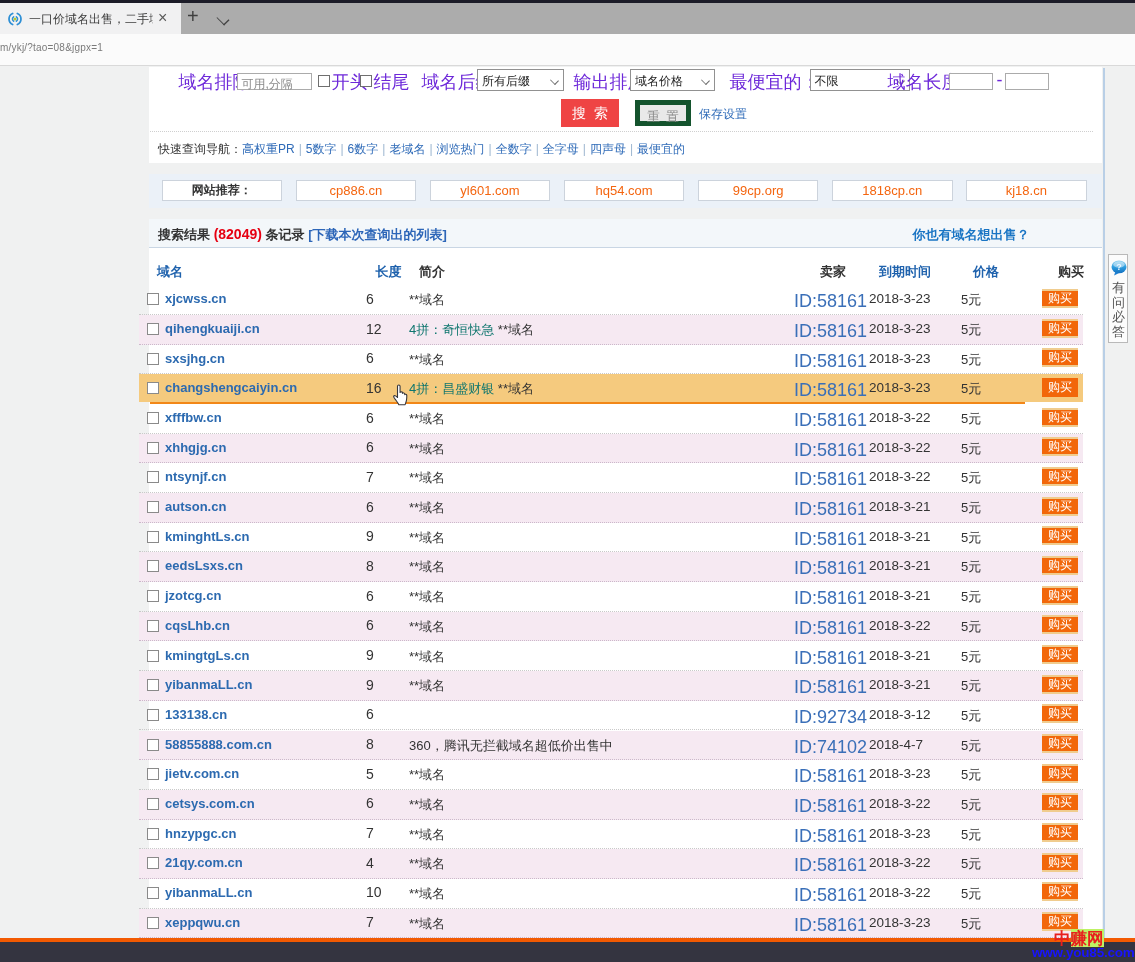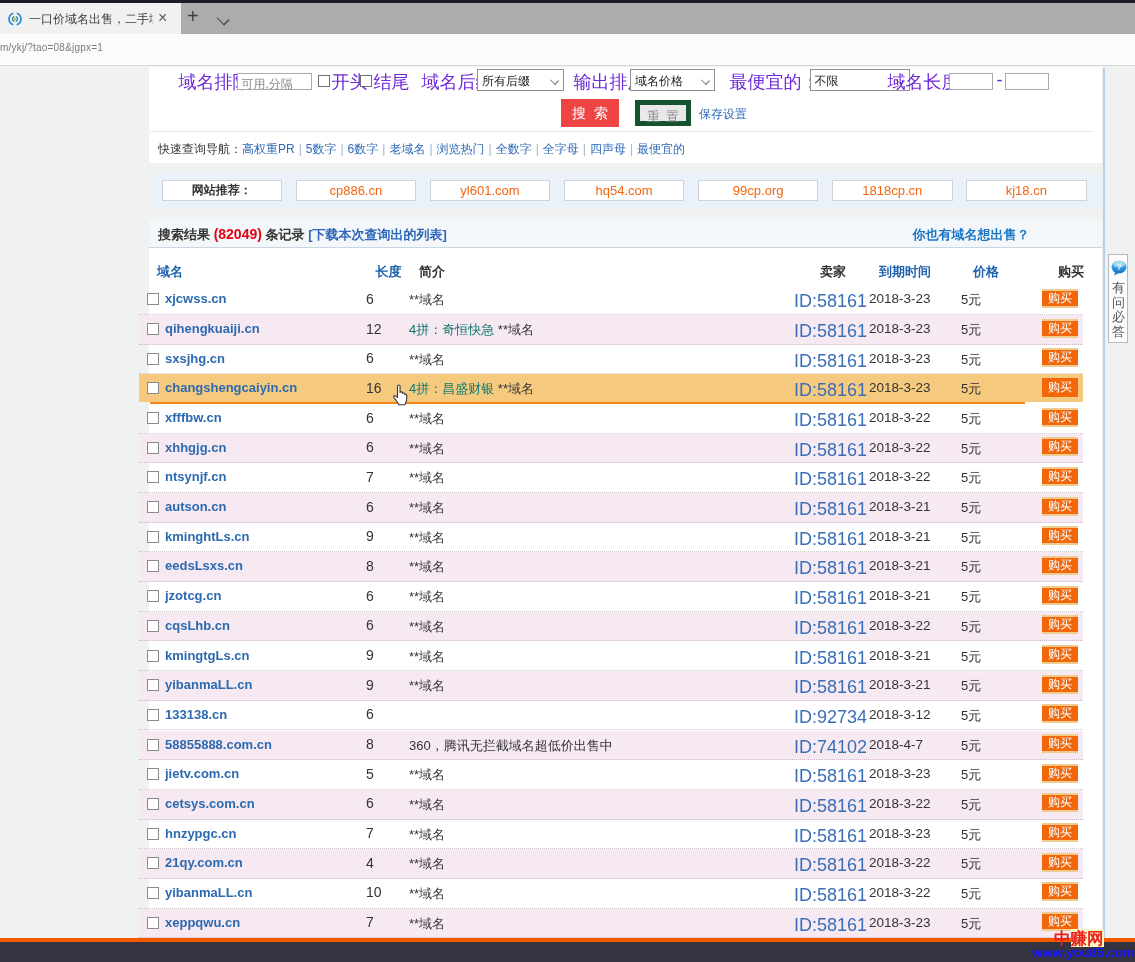--- a/index.html
+++ b/index.html
@@ -70,21 +70,21 @@
 
 .row.hl .buy { border-top-color:#f2670a; border-bottom-color:#f2670a; }
 
 #widget { left:1107.5px; top:254px; width:20px; height:89px; background:#fcfcfc; border:1px solid #b9b9b9; }
 #wtext { position:absolute; left:3px; top:26px; font-size:13px; color:#555; line-height:14.5px; text-align:center; width:14px; }
 
 
 #fline { left:0; top:938px; width:1135px; height:3.5px; background:#f25a02; }
 #fbar { left:0; top:941.5px; width:1135px; height:20.5px; background:#343440; }
 #wm1 { left:1054px; top:927.5px; font-size:16.5px; font-weight:bold; color:#e8201e; z-index:40; letter-spacing:0px; }
-#wm1 .wbg { background:#fef9c3; }
+#wm1 .wbg { background:#bef264; }
 #wm2 { left:1032px; top:944.5px; font-size:13.5px; letter-spacing:-0.2px; font-weight:bold; color:#1813ff; z-index:40; }
 </style></head>
 <body>
 <div class="abs" id="topstrip"></div>
 <div class="abs" id="tabstrip">
   <div class="abs" id="tab">
     <svg width="14" height="14" viewBox="0 0 24 24" style="position:absolute;left:8px;top:9px">
 <g fill="none" stroke="#2e8fd5" stroke-linecap="round">
 <path d="M8.0 2.6 A10.2 10.2 0 0 0 8.0 21.4" stroke-width="3"></path>
 <path d="M16.0 2.6 A10.2 10.2 0 0 1 16.0 21.4" stroke-width="3"></path>

